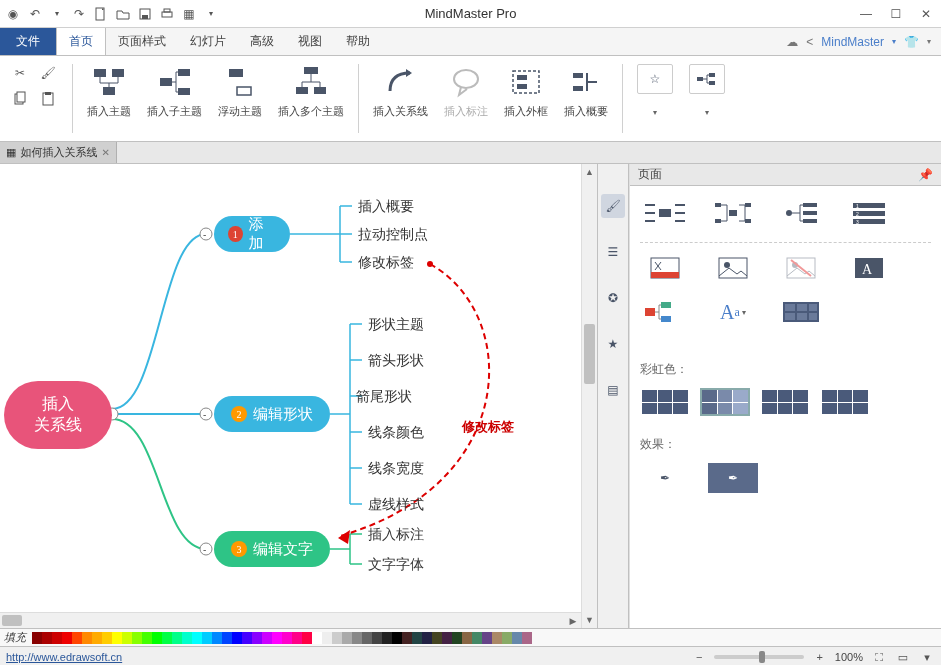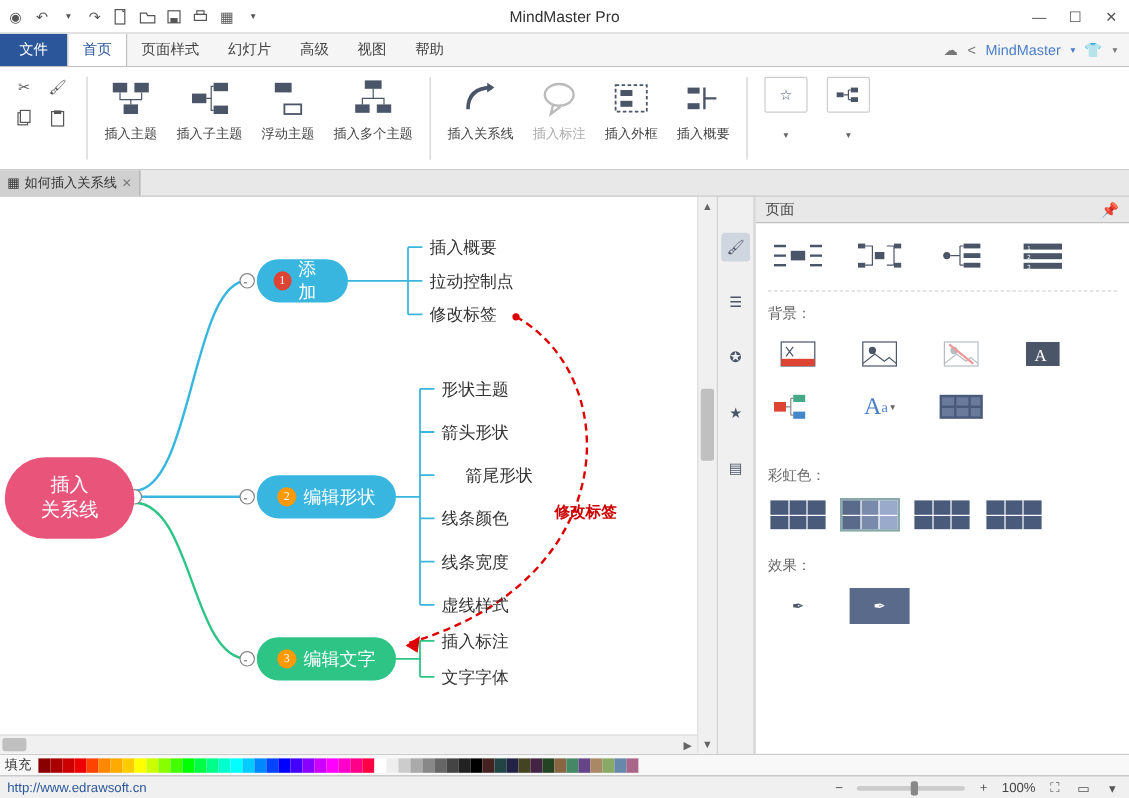--- a/index.html
+++ b/index.html
@@ -72,26 +72,26 @@
 .panel-item { width:50px; height:30px; display:flex; align-items:center; justify-content:center; cursor:pointer; color:#4a5568; border:1px solid transparent; }
 .panel-section-label { font-size:12px; color:#666; margin: 6px 0 10px; }
 .panel-hr { border:none; border-top:1px dashed #ccc; margin: 4px 0 10px; }
 .rainbow-grid { display:flex; gap:10px; }
 .rainbow-sw { width:50px; height:28px; display:grid; grid-template-columns:repeat(3,1fr); grid-template-rows:repeat(2,1fr); gap:1px; cursor:pointer; border:2px solid transparent; }
 .rainbow-sw.sel { border:2px solid #8aa; }
 .rainbow-sw div { background:#4a5a7a; }
 
 
 .colorbar { height:18px; background:#f8f8f8; border-top:1px solid #c0c0c0; display:flex; align-items:center; padding:0 4px; gap:2px; }
-.fill-label { font-size:11px; color:#333; margin-right:4px; }
+.fill-label { font-size:11px; color:#333; margin-right:4px;font-style:italic; }
 .cswatch { width:10px; height:12px; }
 
 
 .statusbar { height:21px; background:#f0f0f0; border-top:1px solid #c0c0c0; display:flex; align-items:center; padding:0 6px; font-size:11px; color:#444; }
-.status-link { color:#2b579a; cursor:pointer; }
+.status-link { color:#2b579a; text-decoration:underline; cursor:pointer; }
 .status-right { margin-left:auto; display:flex; align-items:center; gap:8px; }
 .zoom-slider { width:90px; height:4px; background:#ccc; position:relative; border-radius:2px; }
 .zoom-thumb { position:absolute; left:45px; top:-4px; width:6px; height:12px; background:#888; border-radius:2px; cursor:pointer; }
 .zoom-btn { cursor:pointer; padding:0 4px; color:#555; }
 .sb-icon { width:16px; height:16px; display:flex; align-items:center; justify-content:center; cursor:pointer; color:#555; }
 
 svg { display:block; }
 </style>
 </head>
 <body>
@@ -329,21 +329,21 @@
     <div class="node-green" style="left:214px;top:367px;width:116px">
       <span class="badge" style="background:#f90">3</span>
       <span>编辑文字</span>
     </div>
 
     <div class="leaf" style="left:358px;top:34px">插入概要</div>
     <div class="leaf" style="left:358px;top:62px">拉动控制点</div>
     <div class="leaf" style="left:358px;top:90px">修改标签</div>
     <div class="leaf" style="left:368px;top:152px">形状主题</div>
     <div class="leaf" style="left:368px;top:188px">箭头形状</div>
-    <div class="leaf" style="left:388px;top:224px">箭尾形状</div>
+    <div class="leaf" style="left:356px;top:224px">箭尾形状</div>
     <div class="leaf" style="left:368px;top:260px">线条颜色</div>
     <div class="leaf" style="left:368px;top:296px">线条宽度</div>
     <div class="leaf" style="left:368px;top:332px">虚线样式</div>
     <div class="leaf" style="left:368px;top:362px">插入标注</div>
     <div class="leaf" style="left:368px;top:392px">文字字体</div>
     <div class="anno" style="left:462px;top:254px">修改标签</div>
 
     <div class="canvas-scroll-v">
       <div class="arrow" style="top:0">▲</div>
       <div class="thumb"></div>
@@ -406,21 +406,20 @@
               <rect x="4" y="2" width="32" height="5" fill="currentColor"></rect>
               <rect x="4" y="10" width="32" height="5" fill="currentColor"></rect>
               <rect x="4" y="18" width="32" height="5" fill="currentColor"></rect>
               <text x="7" y="7" font-size="5" fill="#fff">1</text>
               <text x="7" y="15" font-size="5" fill="#fff">2</text>
               <text x="7" y="23" font-size="5" fill="#fff">3</text>
             </svg>
           </div>
       </div>
       <hr class="panel-hr">
-      <div class="panel-section-label">背景：</div>
       <div class="panel-row">
         <div class="panel-item">
             <svg width="32" height="24" viewBox="0 0 32 24">
               <rect x="2" y="2" width="28" height="20" fill="none" stroke="currentColor"></rect>
               <rect x="2" y="16" width="28" height="6" fill="#d43"></rect>
               <path d="M6 6l6 8M12 6l-6 8" stroke="currentColor"></path>
             </svg>
           </div>
         <div class="panel-item">
             <svg width="32" height="24" viewBox="0 0 32 24">

